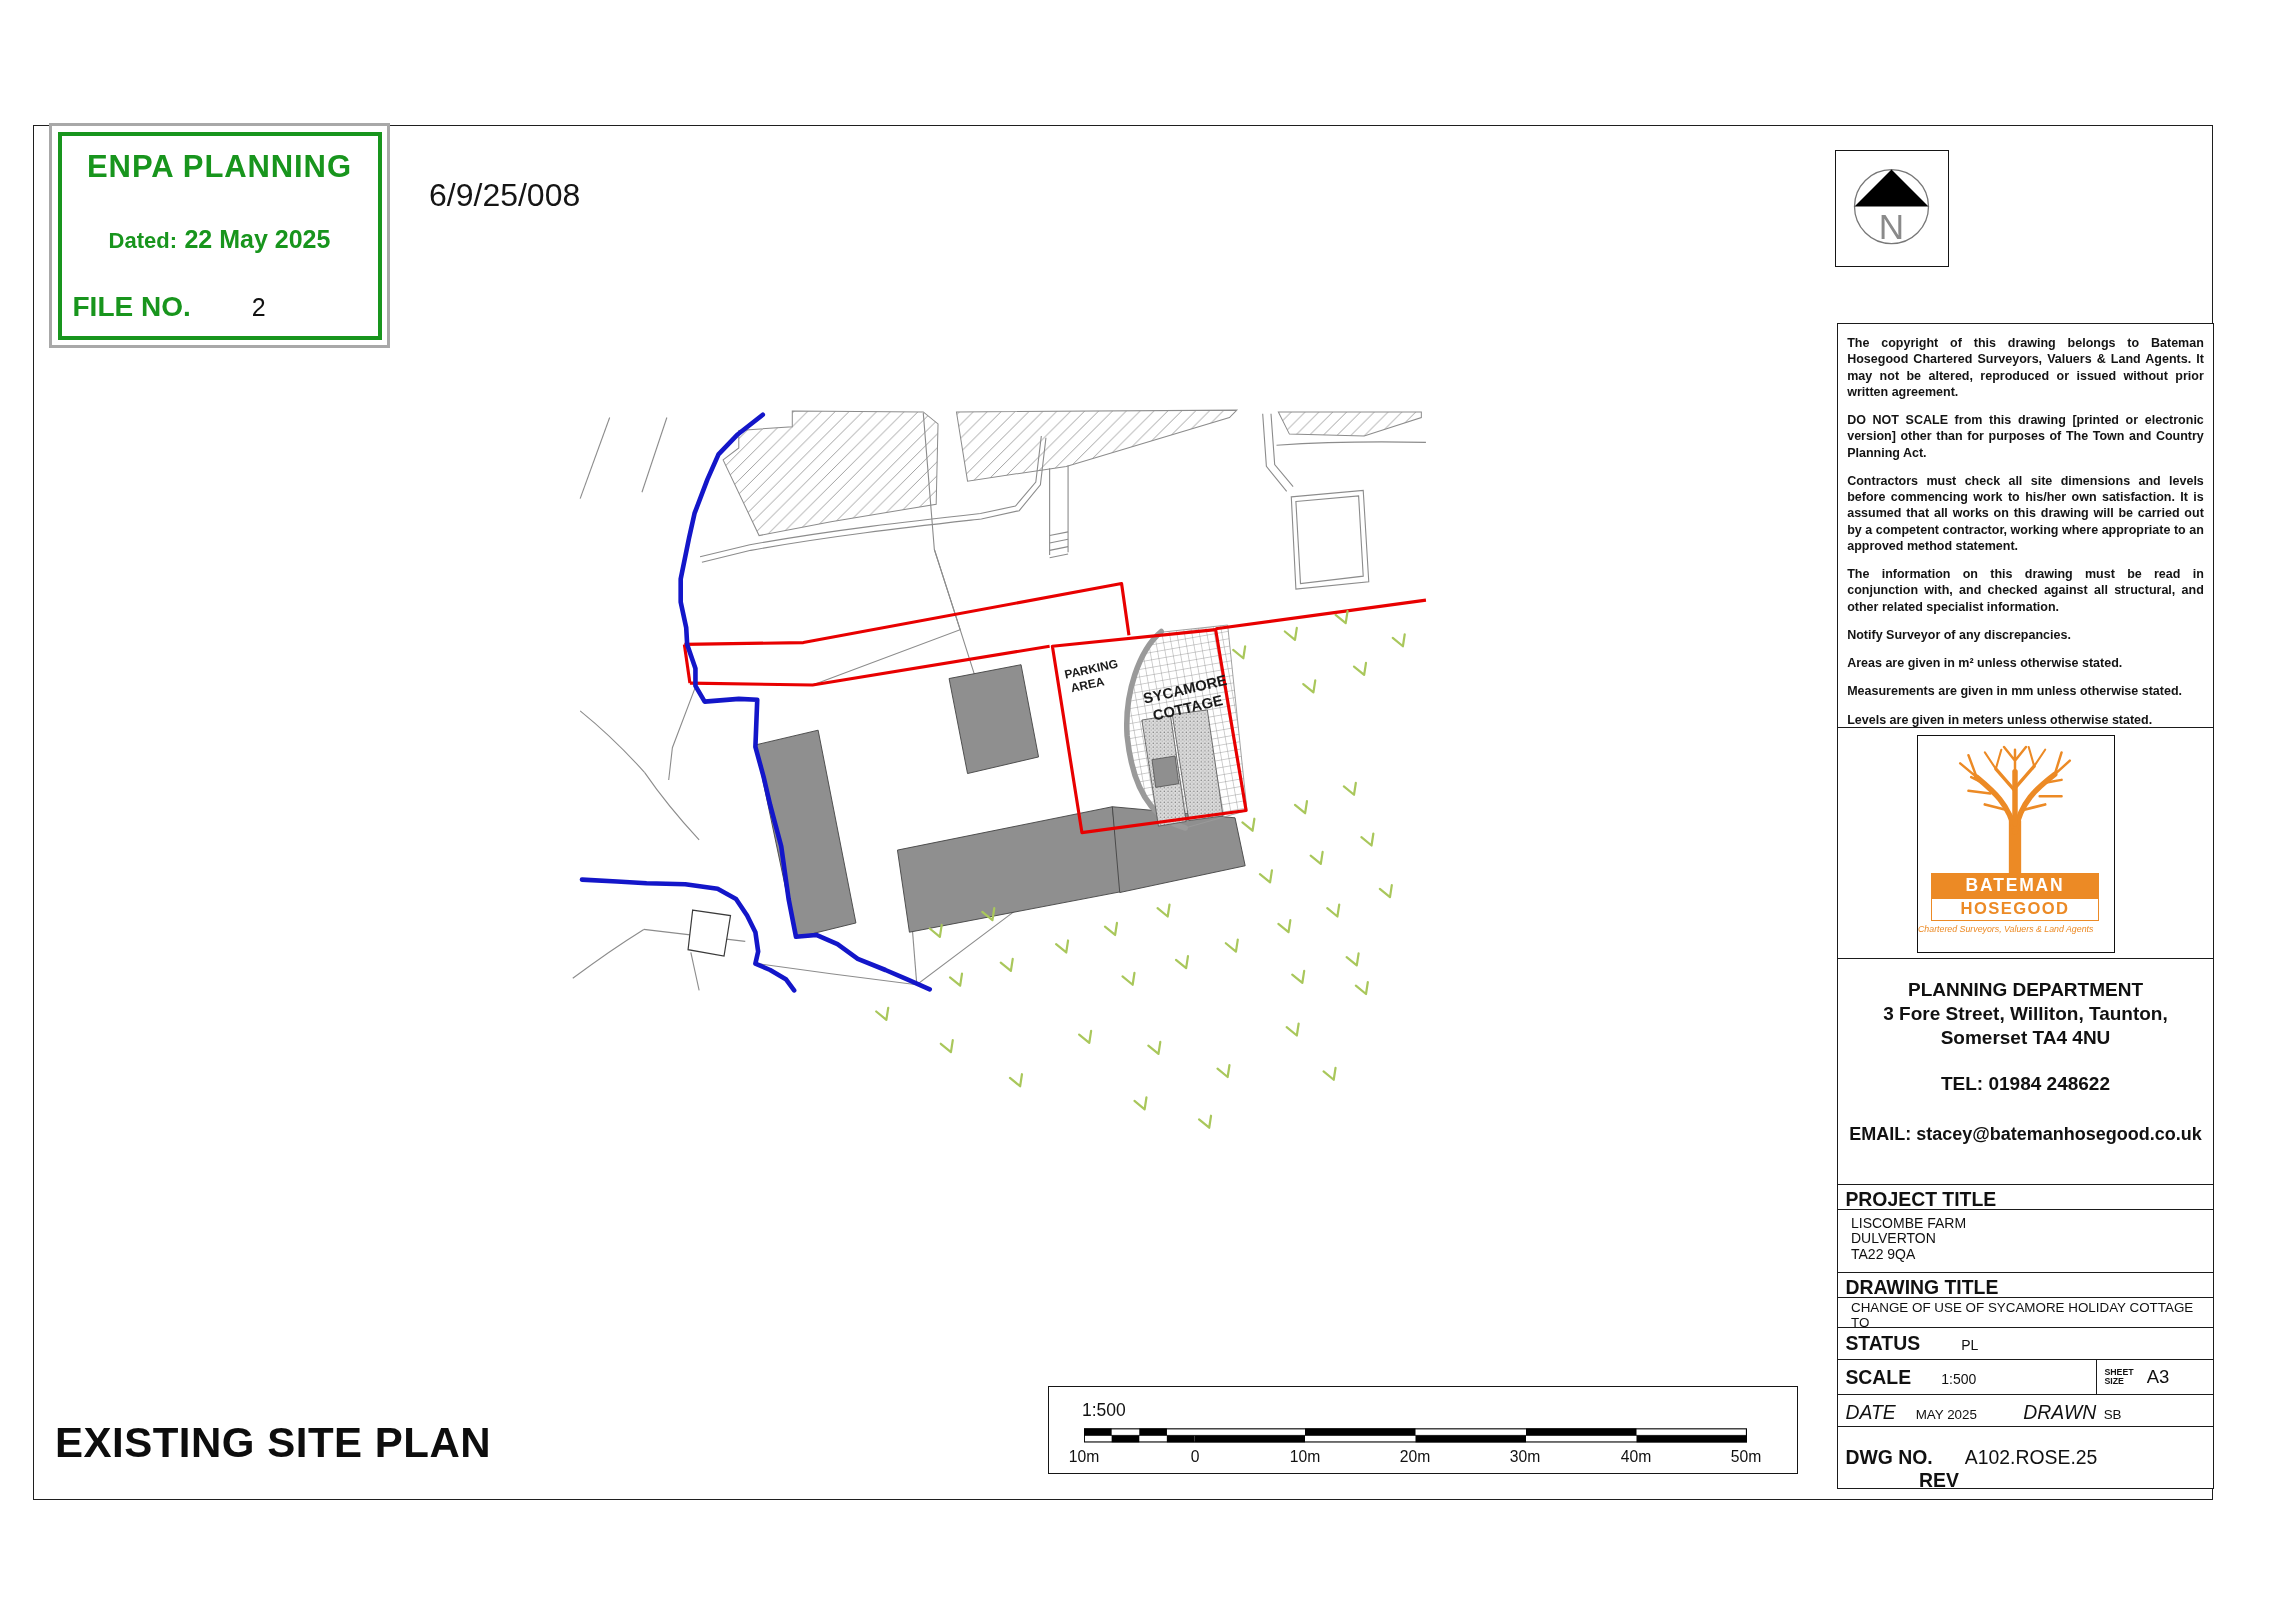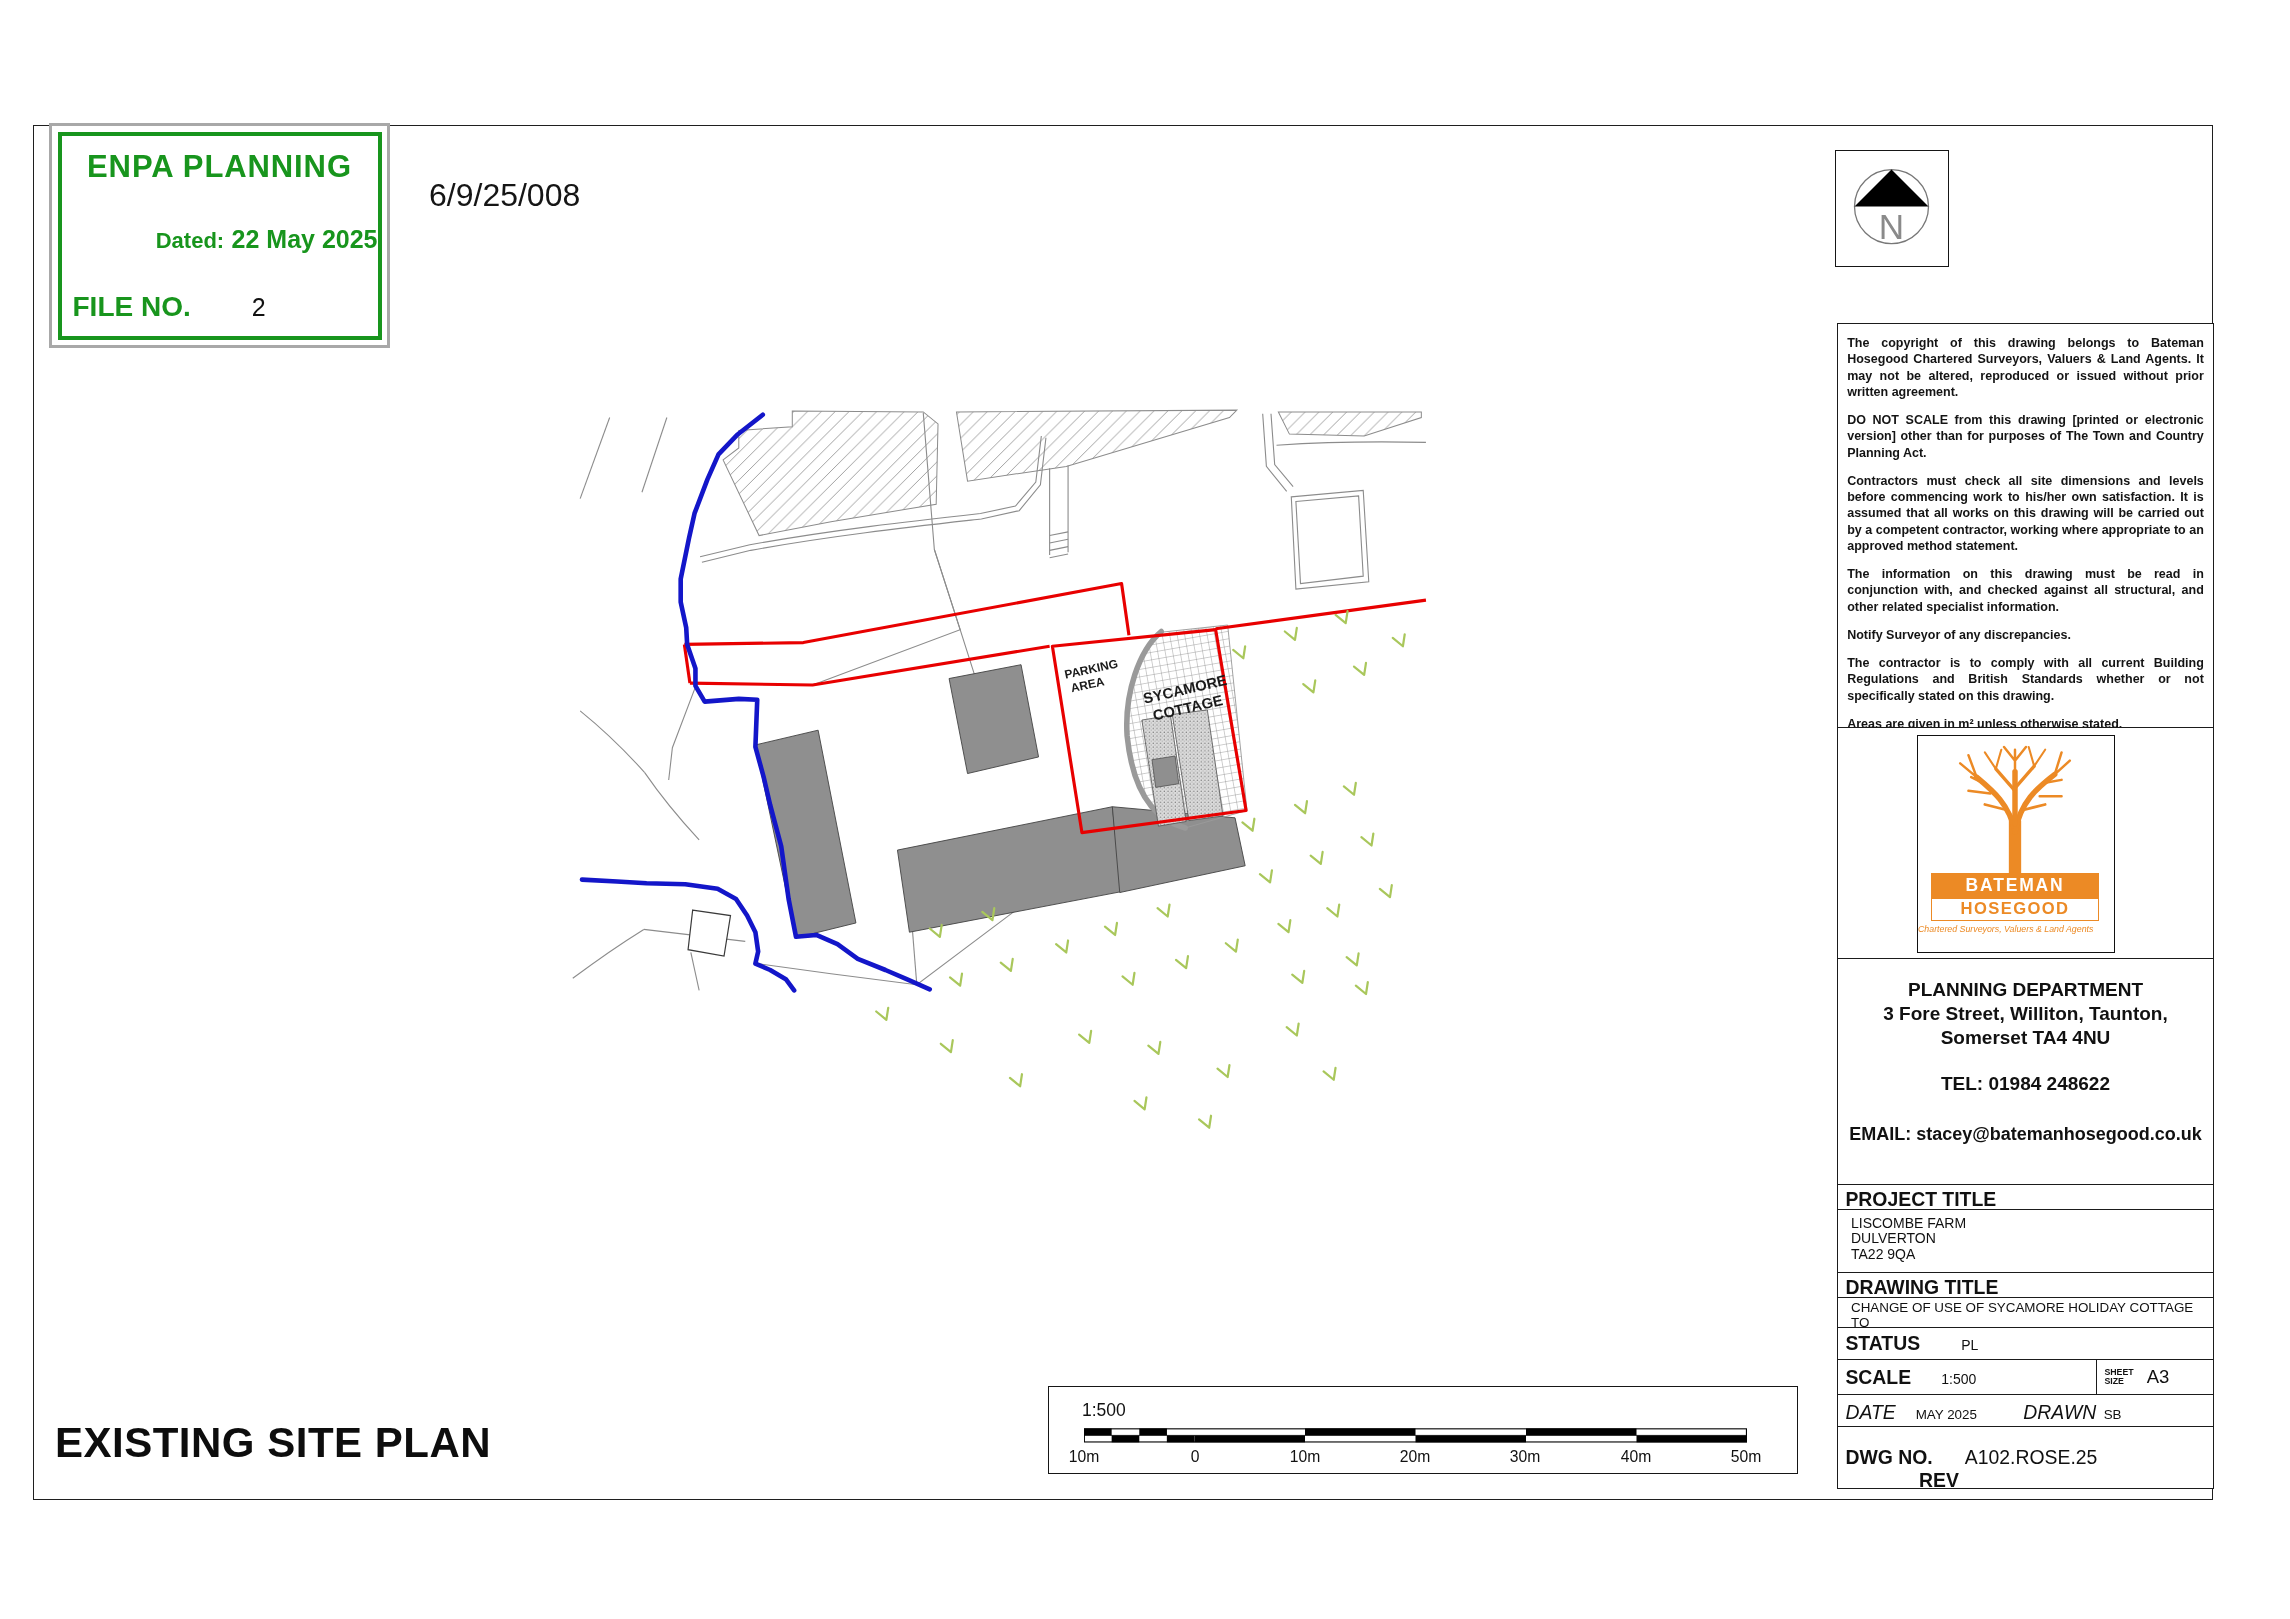--- a/index.html
+++ b/index.html
@@ -4,21 +4,21 @@
 <style>
   html,body{margin:0;padding:0;background:#fff;}
   body{width:2291px;height:1620px;position:relative;font-family:"Liberation Sans",sans-serif;color:#111;}
   .abs{position:absolute;}
   
   #frame{left:33px;top:125px;width:2180px;height:1375px;border:1.8px solid #1f1f1f;box-sizing:border-box;}
   
   #stamp{left:49px;top:123px;width:341px;height:225px;background:#fff;border:3.7px solid #a8a8a8;box-sizing:border-box;}
   #stamp .inner{position:absolute;left:5.5px;top:5.5px;right:5.5px;bottom:5.5px;border:4.6px solid #18951d;}
   #stamp .t1{position:absolute;left:0;right:0;top:13px;text-align:center;font-size:31px;font-weight:bold;color:#18951d;letter-spacing:0.9px;}
-  #stamp .t2{position:absolute;left:0;right:0;top:89px;text-align:right;color:#18951d;font-weight:bold;}
+  #stamp .t2{position:absolute;left:0;right:0;top:89px;text-align:center;color:#18951d;font-weight:bold;}
   #stamp .t2 .lab{font-size:22px;} #stamp .t2 .val{font-size:25px;margin-left:7.4px;}
   #stamp .t3{position:absolute;left:11px;top:155px;font-size:28px;font-weight:bold;color:#18951d;}
   #stamp .t3 .num{color:#111;font-weight:400;font-size:25px;margin-left:61px;}
   #refnum{left:429px;top:177px;font-size:32px;color:#151515;}
   
   #north{left:1835px;top:150px;width:114px;height:117px;border:1.8px solid #161616;box-sizing:border-box;background:#fff;}
   
   .tbsec{left:1837px;width:377px;border:1.8px solid #1b1b1b;box-sizing:border-box;background:#fff;}
   #sec-notes{top:323px;height:406px;padding:11px 9.2px 0 9.2px;}
   #sec-notes p{margin:0 0 12px 0;font-size:12.5px;font-weight:bold;line-height:1.3;text-align:justify;color:#141414;}
@@ -210,21 +210,20 @@
     <text x="60" y="95" font-size="38" fill="#8a8a8a" text-anchor="middle" font-weight="400">N</text>
   </svg>
 </div>
 
 <div id="sec-notes" class="abs tbsec">
   <p>The copyright of this drawing belongs to Bateman Hosegood Chartered Surveyors, Valuers &amp; Land Agents.  It may not be altered, reproduced or issued without prior written agreement.</p>
   <p>DO NOT SCALE from this drawing [printed or electronic version] other than for purposes of The Town and Country Planning Act.</p>
   <p>Contractors must check all site dimensions and levels before commencing work to his/her own satisfaction.  It is assumed that all works on this drawing will be carried out by a competent contractor, working where appropriate to an approved method statement.</p>
   <p>The information on this drawing must be read in conjunction with, and checked against all structural, and other related specialist information.</p>
   <p>Notify Surveyor of any discrepancies.</p>
-  <p>The contractor is to comply with all current Building Regulations and British Standards whether or not specifically stated on this drawing.</p>
   <p>Areas are given in m² unless otherwise stated.</p>
   <p>Measurements are given in mm unless otherwise stated.</p>
   <p>Levels are given in meters unless otherwise stated.</p>
 </div>
 
 <div id="sec-logo" class="abs tbsec">
   <div id="logobox">
     <svg width="194" height="137" viewBox="0 0 140 100" style="position:absolute;left:0;top:0;">
       <g stroke="#ec8a25" fill="none" stroke-linecap="round">
         <path d="M70,100 L70,62" stroke-width="9"></path>

